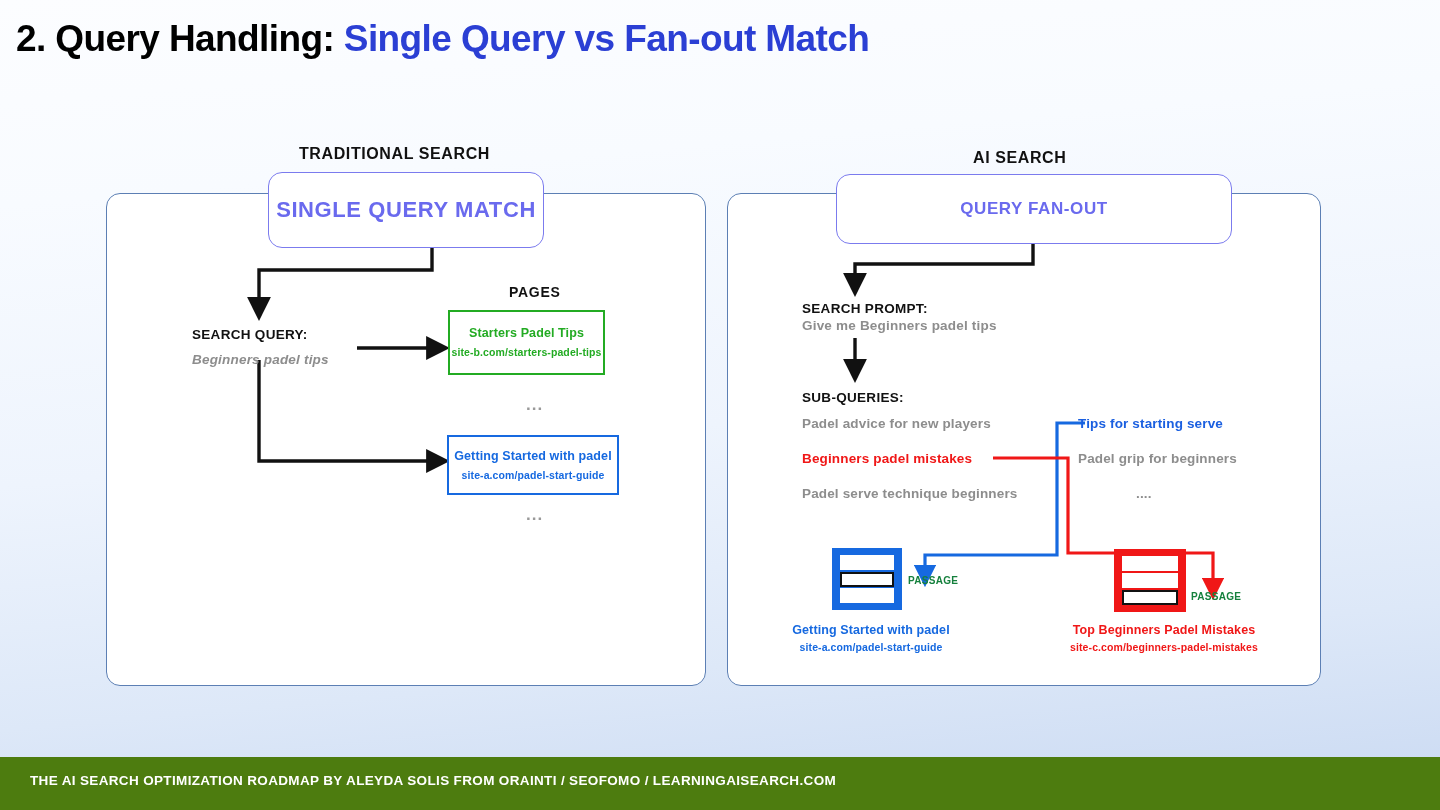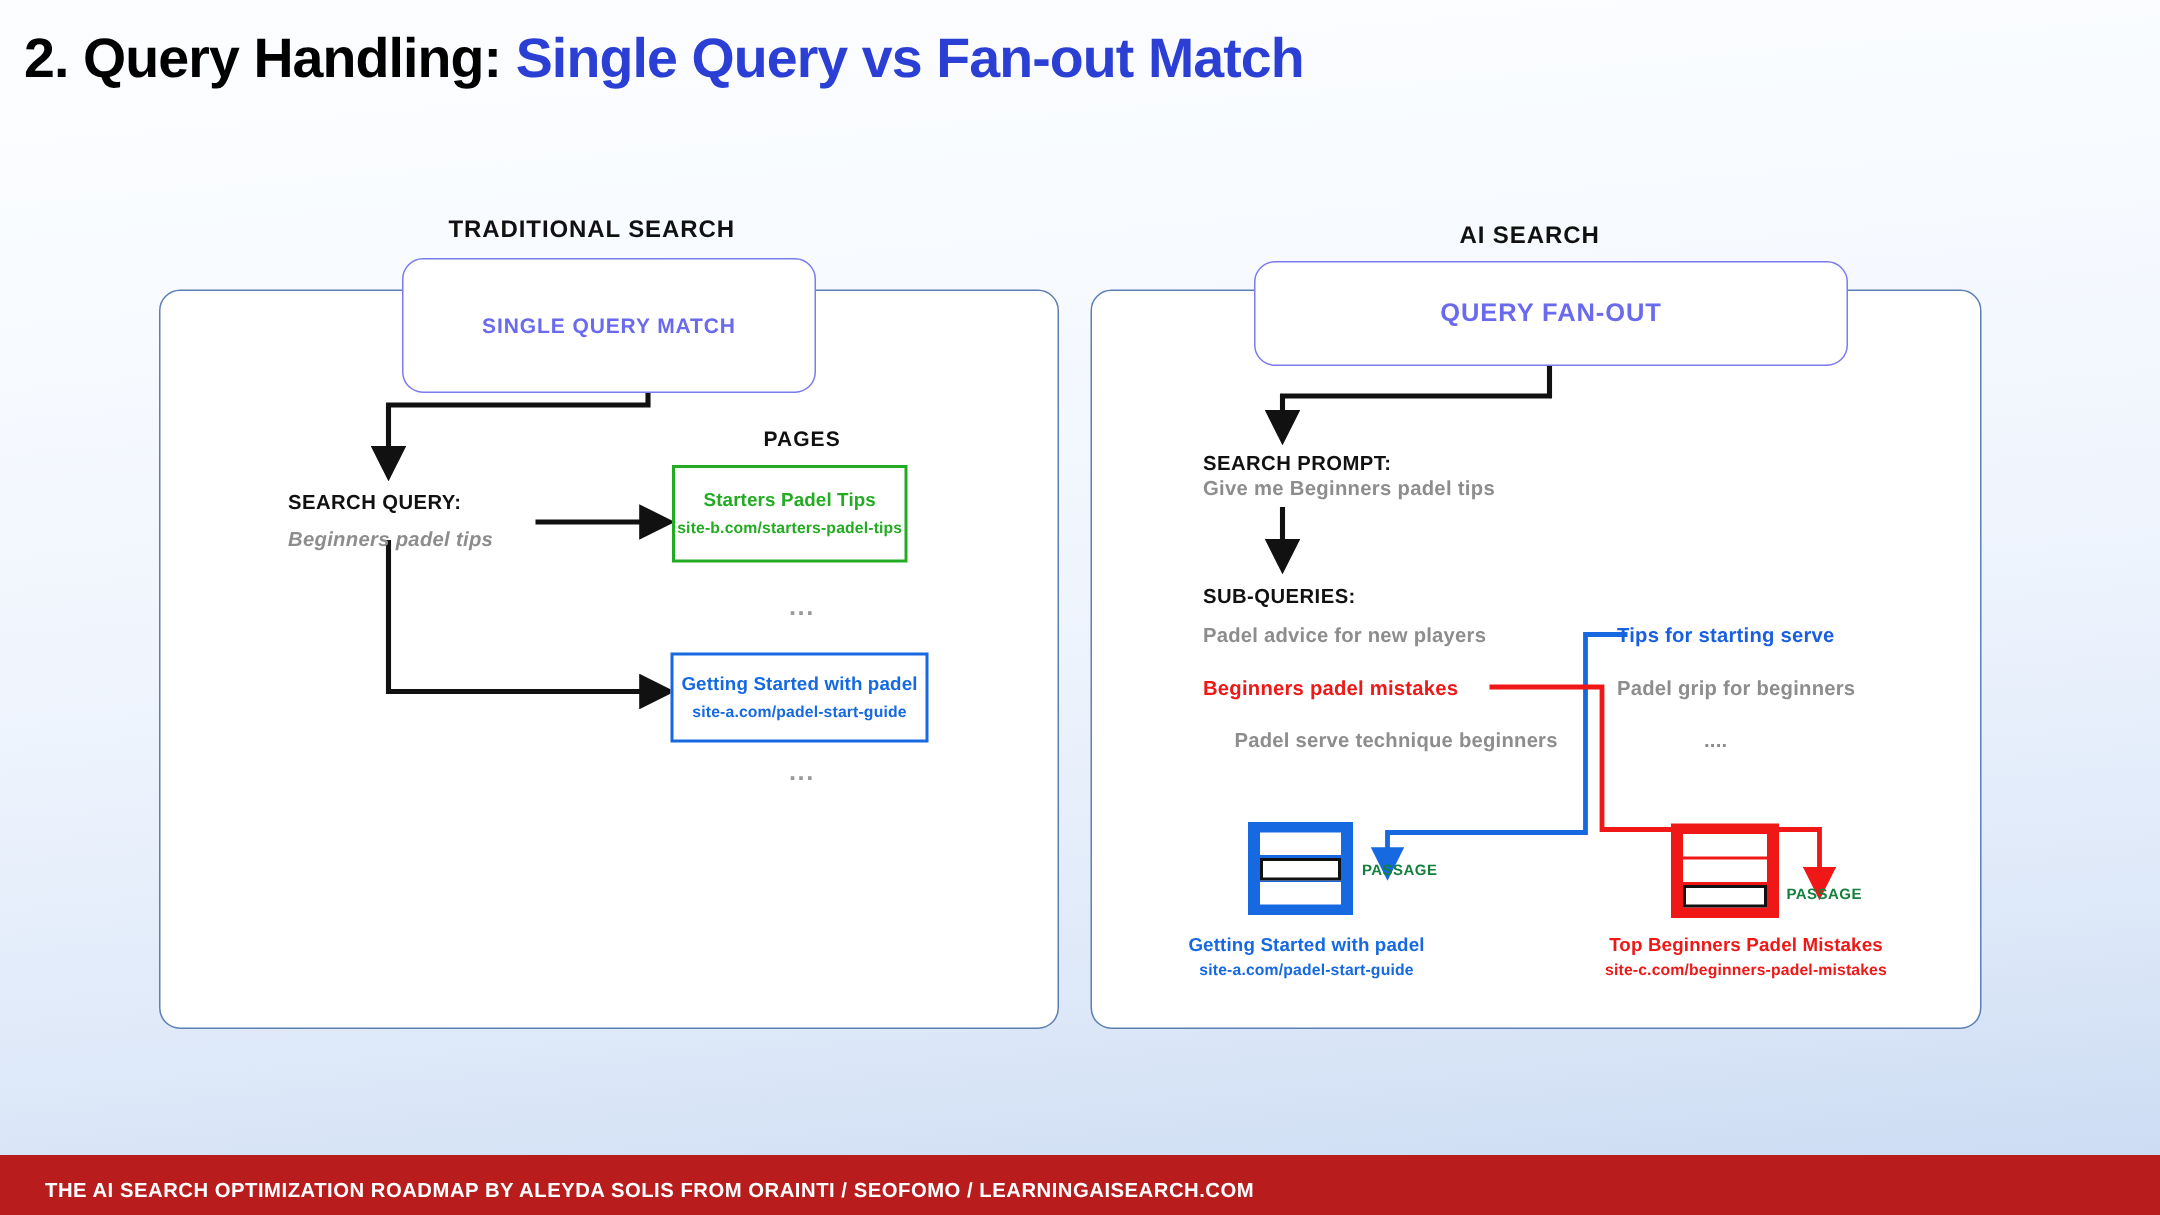--- a/index.html
+++ b/index.html
@@ -63,21 +63,21 @@
     display: flex;
     flex-direction: column;
     align-items: center;
     justify-content: center;
     color: #6a6aee;
     font-weight: bold;
     letter-spacing: 0.6px;
     text-align: center;
     line-height: 1.33;
   }
-  #pill-left  { left: 268px; top: 172px; width: 276px; height: 90px; font-size: 14px; align-items: center; }
+  #pill-left  { left: 268px; top: 172px; width: 276px; height: 76px; font-size: 22px; align-items: center; }
   #pill-right { left: 836px; top: 174px; width: 396px; height: 70px; font-size: 17px; }
 
   
   .abs { position: absolute; white-space: nowrap; }
 
   .lbl-bold {
     font-size: 13.5px;
     font-weight: bold;
     color: #111111;
     letter-spacing: 0.3px;
@@ -169,22 +169,22 @@
   .passage-icon .row.hl {
     border: 2.6px solid #111111;
   }
   #icon-blue { left: 832px; top: 548px; width: 70px; height: 62px; background: #1669e0; }
   #icon-red  { left: 1114px; top: 549px; width: 72px; height: 63px; background: #f01717; }
 
   
   .footer {
     position: absolute;
     left: 0; bottom: 0;
-    width: 1440px; height: 40px;
-    background: #b91c1c;
+    width: 1440px; height: 53px;
+    background: #4d7c0f;
   }
   .footer-text {
     position: absolute;
     left: 30px; top: 16px;
     font-size: 13.5px;
     font-weight: bold;
     color: #ffffff;
     letter-spacing: 0.35px;
     white-space: nowrap;
   }
@@ -288,21 +288,21 @@
 
 <div class="abs ellipsis" style="left:526px; top:505px;">...</div>
 
 <div class="abs lbl-bold" style="left:802px; top:301px;">SEARCH PROMPT:</div>
 <div class="abs lbl-grey" style="left:802px; top:318px;">Give me Beginners padel tips</div>
 
 <div class="abs lbl-bold" style="left:802px; top:390px;">SUB-QUERIES:</div>
 
 <div class="abs sq sq-grey" style="left:802px; top:416px;">Padel advice for new players</div>
 <div class="abs sq sq-red" style="left:802px; top:451px;">Beginners padel mistakes</div>
-<div class="abs sq sq-grey" style="left:802px; top:486px;margin-left:21px;">Padel serve technique beginners</div>
+<div class="abs sq sq-grey" style="left:802px; top:486px;">Padel serve technique beginners</div>
 
 <div class="abs sq sq-blue" style="left:1078px; top:416px;">Tips for starting serve</div>
 <div class="abs sq sq-grey" style="left:1078px; top:451px;">Padel grip for beginners</div>
 <div class="abs sq sq-grey" style="left:1136px; top:486px;">....</div>
 
 <div id="icon-blue" class="passage-icon">
   <div class="row"></div>
   <div class="row hl"></div>
   <div class="row"></div>
 </div>

